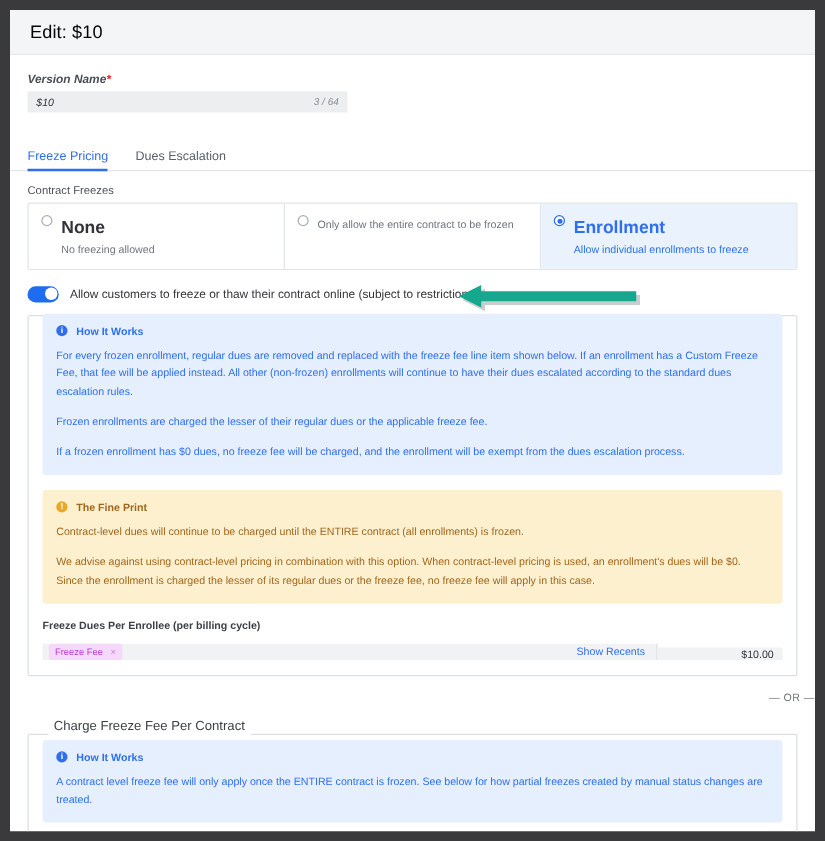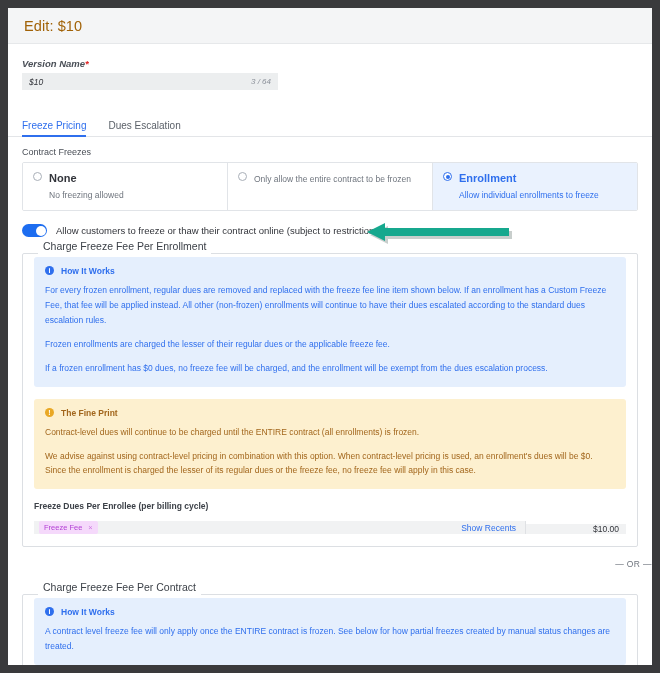--- a/index.html
+++ b/index.html
@@ -21,21 +21,21 @@
   
   .modal-header {
     height:36px;
     background:#f4f5f6;
     border-bottom:1px solid #e6e8ea;
     display:flex; align-items:center;
     padding:0 16px;
   }
   .modal-title {
     font-size:14.5px;
-    color:#a16207;
+    color:#000000;
     letter-spacing:.1px;
   }
 
   
   .field-block { padding:14px 14px 0 14px;font-style:italic; }
   .field-label {
     font-size:9.5px;
     color:#4a4f57;
     font-weight:700;
     margin-bottom:4px;
@@ -119,21 +119,21 @@
   .radio-card.selected .radio-dot:after {
     content:"";
     position:absolute;
     left:1.5px; top:1.5px;
     width:4px; height:4px;
     border-radius:50%;
     background:#2f6fed;
   }
   .radio-texts { line-height:1.45; }
   .radio-title {
-    font-size:11px; font-weight:700; color:#32343a;
+    font-size:14px; font-weight:700; color:#32343a;
   }
   .radio-sub {
     font-size:8.5px; color:#6f757e; margin-top:2px;
   }
   .radio-card.selected .radio-title,
   .radio-card.selected .radio-sub { color:#2f6fed; }
 
   
   .toggle-row {
     margin:13px 14px 0 14px;
@@ -329,21 +329,20 @@
       <g transform="translate(3,3)" fill="#9aa6a2" opacity=".55">
         <path d="M0 9 L18 0 L18 5 L142 5 L142 13 L18 13 L18 18 Z"></path>
       </g>
       <g fill="#16a88e">
         <path d="M0 9 L18 0 L18 5 L142 5 L142 13 L18 13 L18 18 Z"></path>
       </g>
     </svg>
   </div>
 
   <fieldset class="fs" style="border-style:solid;">
-    <legend class="fs-legend">Charge Freeze Fee Per Enrollment</legend>
     <div class="fs-body">
 
       <div class="callout info">
         <div class="callout-head">
           <span class="callout-icon">i</span>
           <span class="callout-title">How It Works</span>
         </div>
         <p>For every frozen enrollment, regular dues are removed and replaced with the freeze fee line item shown below. If an enrollment has a Custom Freeze Fee, that fee will be applied instead. All other (non-frozen) enrollments will continue to have their dues escalated according to the standard dues escalation rules.</p>
         <p>Frozen enrollments are charged the lesser of their regular dues or the applicable freeze fee.</p>
         <p>If a frozen enrollment has $0 dues, no freeze fee will be charged, and the enrollment will be exempt from the dues escalation process.</p>

